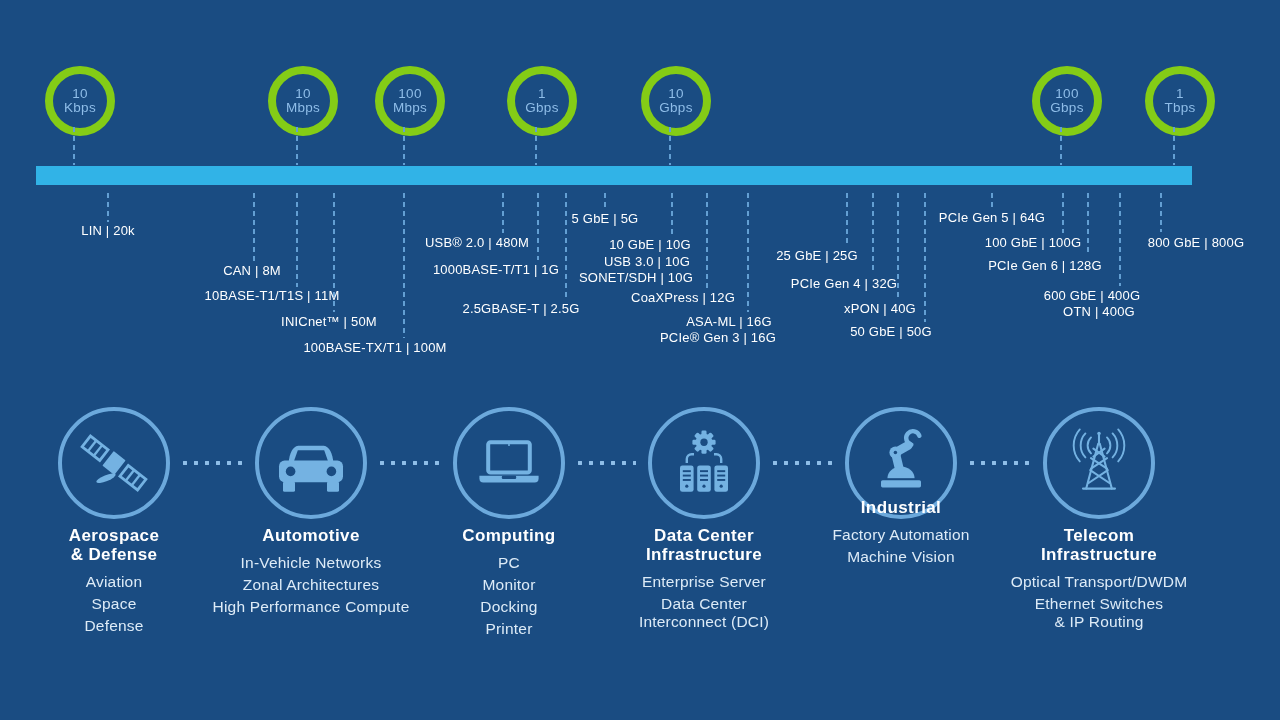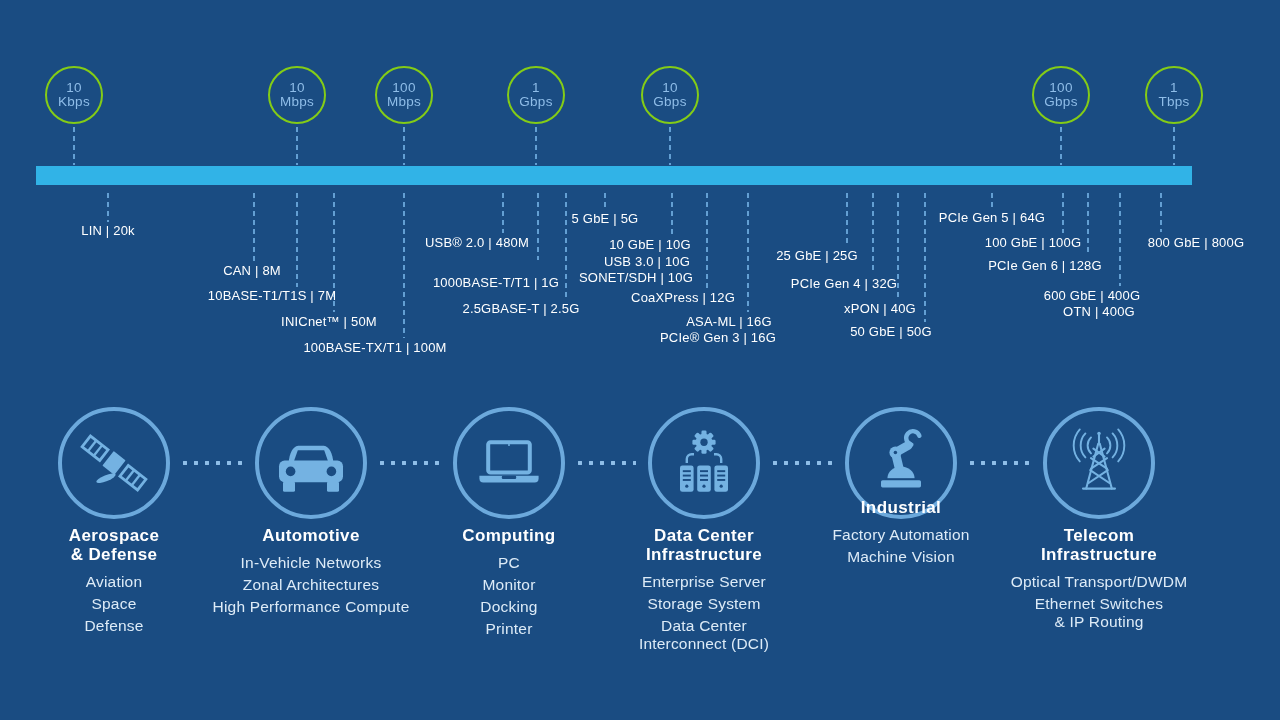--- a/index.html
+++ b/index.html
@@ -10,21 +10,21 @@
   }
   
   .bar{position:absolute;left:36px;top:166px;width:1156px;height:19px;background:#31B3E7;}
   
   .vdash{
     position:absolute;width:2px;
     background:repeating-linear-gradient(to bottom,#639FD3 0,#639FD3 5px,rgba(0,0,0,0) 5px,rgba(0,0,0,0) 9px);
   }
   
   .speed-circle{
-    position:absolute;width:54px;height:54px;border:2px solid #84cc16;border-radius:50%;
+    position:absolute;width:54px;height:54px;border:8px solid #84cc16;border-radius:50%;
     display:flex;flex-direction:column;align-items:center;justify-content:center;
     color:#8FBDE8;font-size:13.5px;line-height:14px;letter-spacing:.3px;text-align:center;
   }
   
   .protocol-label{
     position:absolute;transform:translate(-50%,-50%);white-space:pre;
     color:#FFFFFF;font-size:13px;letter-spacing:.2px;
   }
   
   .industry-circle{
@@ -106,25 +106,25 @@
     <div class="vdash" style="left: 872px; top: 193px; height: 81px;"></div>
     <div class="vdash" style="left: 897px; top: 193px; height: 106px;"></div>
     <div class="vdash" style="left: 924px; top: 193px; height: 129px;"></div>
     <div class="vdash" style="left: 991px; top: 193px; height: 15px;"></div>
     <div class="vdash" style="left: 1062px; top: 193px; height: 40px;"></div>
     <div class="vdash" style="left: 1087px; top: 193px; height: 63px;"></div>
     <div class="vdash" style="left: 1119px; top: 193px; height: 93px;"></div>
     <div class="vdash" style="left: 1160px; top: 193px; height: 39px;"></div>
     <div class="protocol-label" style="left: 108px; top: 230px;">LIN | 20k</div>
     <div class="protocol-label" style="left: 252px; top: 270px;">CAN | 8M</div>
-    <div class="protocol-label" style="left: 272px; top: 295px;">10BASE-T1/T1S | 7M</div>
+    <div class="protocol-label" style="left: 272px; top: 295px;">10BASE-T1/T1S | 11M</div>
     <div class="protocol-label" style="left: 329px; top: 321px;">INICnet™ | 50M</div>
     <div class="protocol-label" style="left: 375px; top: 347px;">100BASE-TX/T1 | 100M</div>
     <div class="protocol-label" style="left: 477px; top: 242px;">USB® 2.0 | 480M</div>
-    <div class="protocol-label" style="left: 496px; top: 269px; margin-top: 13px;">1000BASE-T/T1 | 1G</div>
+    <div class="protocol-label" style="left: 496px; top: 269px;">1000BASE-T/T1 | 1G</div>
     <div class="protocol-label" style="left: 521px; top: 308px;">2.5GBASE-T | 2.5G</div>
     <div class="protocol-label" style="left: 605px; top: 218px;">5 GbE | 5G</div>
     <div class="protocol-label" style="left: 650px; top: 244px;">10 GbE | 10G</div>
     <div class="protocol-label" style="left: 647px; top: 261px;">USB 3.0 | 10G</div>
     <div class="protocol-label" style="left: 636px; top: 277px;">SONET/SDH | 10G</div>
     <div class="protocol-label" style="left: 683px; top: 297px;">CoaXPress | 12G</div>
     <div class="protocol-label" style="left: 729px; top: 321px;">ASA-ML | 16G</div>
     <div class="protocol-label" style="left: 718px; top: 337px;">PCIe® Gen 3 | 16G</div>
     <div class="protocol-label" style="left: 817px; top: 255px;">25 GbE | 25G</div>
     <div class="protocol-label" style="left: 844px; top: 283px;">PCIe Gen 4 | 32G</div>
@@ -236,21 +236,20 @@
     </g>
   </svg>
     </div>
     <div class="industry-text" style="left: 704px; top: 526px;">
       <div class="industry-heading">
         <div class="heading-line">Data Center</div>
         <div class="heading-line">Infrastructure</div>
       </div>
       <div class="industry-items">
         <div class="industry-item">Enterprise Server</div>
-        <div class="industry-item">Storage System</div>
         <div class="industry-item">Data Center
 Interconnect (DCI)</div>
       </div>
     </div>
     <div class="industry-circle" style="left: 845px; top: 407px;">
       <svg class="icon" viewBox="0 0 100 100" xmlns="http://www.w3.org/2000/svg">
     <rect class="ic-fill" x="25" y="71.5" width="50" height="9" rx="2"></rect>
     <path class="ic-fill" d="M33,69.5 a17,15 0 0 1 34,0 z"></path>
     <rect class="ic-dark" x="30" y="69.2" width="40" height="1.6"></rect>
     <path class="ic-stroke" stroke-width="11" stroke-linecap="round" stroke-linejoin="round" d="M49,62 L43,37 L59,28"></path>

